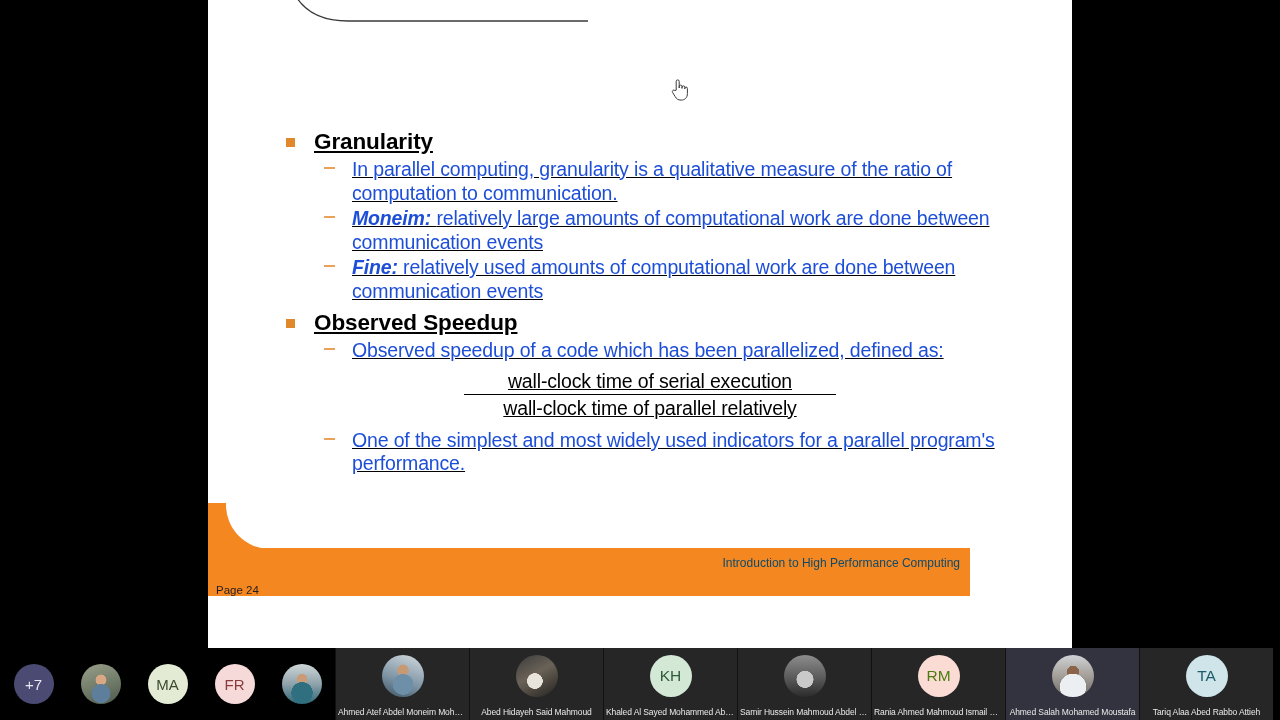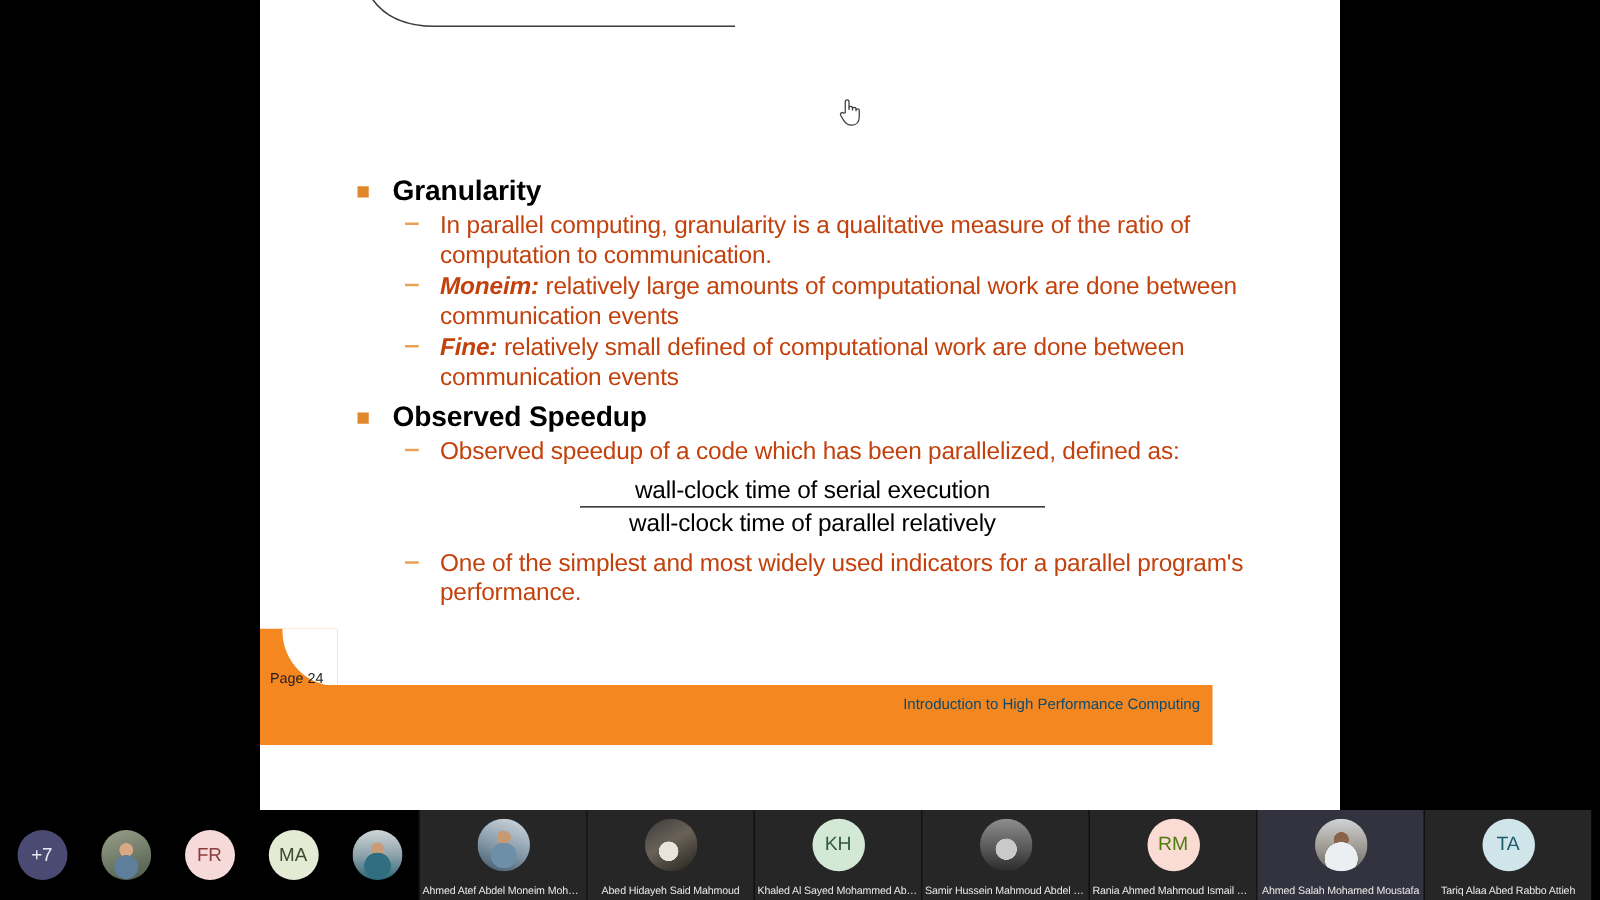--- a/index.html
+++ b/index.html
@@ -45,22 +45,23 @@
     left: 0; top: 0;
     width: 864px;
     height: 200px;
     pointer-events: none;
   }
 
   
   .content {
     position: absolute;
     left: 72px;
-    top: 211px;
+    top: 200px;
     width: 740px;
+    text-decoration: underline;
   }
 
   .lvl1 {
     position: relative;
     padding-left: 34px;
     margin: 0 0 2px 0;
     font-size: 22.5px;
     font-weight: bold;
     color: #000000;
     line-height: 28px;
@@ -73,21 +74,21 @@
     width: 9px;
     height: 9px;
     background: #E2882C;
   }
 
   .lvl2 {
     position: relative;
     padding-left: 72px;
     margin: 0 0 2px 0;
     font-size: 19.5px;
-    color: #c2410c;
+    color: #1d4ed8;
     line-height: 23.5px;
     letter-spacing: -0.15px;
   }
   .lvl2 .dash {
     position: absolute;
     left: 44px;
     top: 9px;
     width: 11px;
     height: 2px;
     background: #E9A257;
@@ -142,21 +143,21 @@
     left: 18px;
     top: 0;
     width: 44px;
     height: 46px;
     background: #ffffff;
     border-bottom-left-radius: 44px;
   }
   #footer-page {
     position: absolute;
     left: 8px;
-    top: 609px;
+    top: 656px;
     font-size: 11.5px;
     color: #231f20;
     letter-spacing: 0px;
   }
   #footer-title {
     position: absolute;
     left: 0;
     top: 628px;
     width: 752px;
     text-align: right;
@@ -294,21 +295,21 @@
 
         <div class="lvl2">
           <span class="dash"></span>
           <span class="lead">Moneim: </span>
           <span>relatively large amounts of computational work are done between communication events</span>
         </div>
 
         <div class="lvl2">
           <span class="dash"></span>
           <span class="lead">Fine: </span>
-          <span>relatively small defined of computational work are done between communication events</span>
+          <span>relatively used amounts of computational work are done between communication events</span>
         </div>
 
         <div class="lvl1" style="margin-top:6px;">
           <span class="sqbullet"></span>
           <span>Observed Speedup</span>
         </div>
 
         <div class="lvl2">
           <span class="dash"></span>
           <span>Observed speedup of a code which has been parallelized, defined as:</span>
@@ -346,32 +347,32 @@
       <div class="av" style="background:#4a4a73;color:#e8e8f2;">
         <span>+7</span>
       </div>
     </div>
 
     <div class="avatar-only">
       <div class="av ph1"></div>
     </div>
 
     <div class="avatar-only">
+      <div class="av" style="background:#e4ebd5;color:#3c4a2e;">
+        <span>MA</span>
+      </div>
+    </div>
+
+    <div class="avatar-only">
       <div class="av" style="background:#f6dada;color:#8a3b3b;">
         <span>FR</span>
       </div>
     </div>
 
     <div class="avatar-only">
-      <div class="av" style="background:#e4ebd5;color:#3c4a2e;">
-        <span>MA</span>
-      </div>
-    </div>
-
-    <div class="avatar-only">
       <div class="av ph2"></div>
     </div>
 
     <div class="tile">
       <div class="av-wrap">
         <div class="av big ph3"></div>
       </div>
       <div class="tname">Ahmed Atef Abdel Moneim Moham...</div>
     </div>
 

